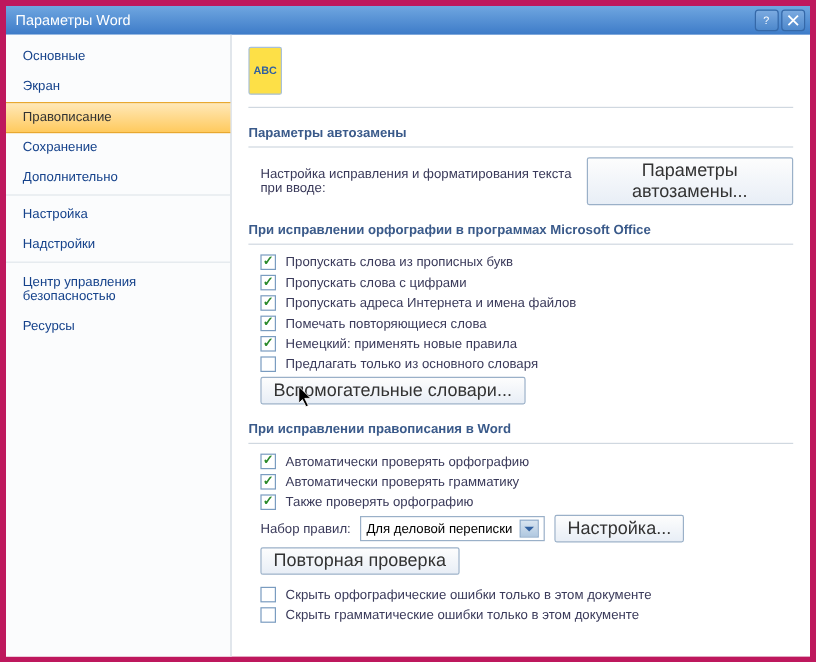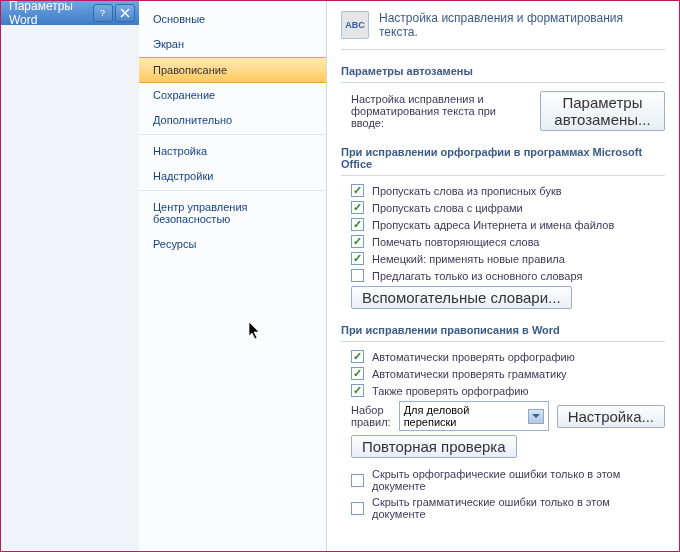--- a/index.html
+++ b/index.html
@@ -1,30 +1,30 @@
 <!DOCTYPE html>
 <html><head>
 <meta charset="utf-8">
 <style>
 * { box-sizing: border-box; margin: 0; padding: 0; }
 body { font-family: Tahoma, sans-serif; font-size: 11px; background: #fff; width: 680px; height: 552px; overflow: hidden; }
-.window { width: 680px; height: 552px; border: 1px solid #be185d; background: #f0f4f9; display: flex; flex-direction: row; }
+.window { width: 680px; height: 552px; border: 5px solid #be185d; background: #f0f4f9; display: flex; flex-direction: column; }
 .titlebar { height: 24px; background: linear-gradient(#6fa6e0, #3d7bc8); display: flex; align-items: center; padding: 0 4px; color: #fff; font-size: 12px; }
 .titlebar-text { flex: 1; padding-left: 4px; }
 .titlebar-btns { display: flex; gap: 2px; }
 .titlebar-btn { width: 20px; height: 18px; background: linear-gradient(#7baae0,#4d88cc); border: 1px solid #3568a8; border-radius: 3px; display: flex; align-items: center; justify-content: center; cursor: pointer; }
 .titlebar-btn svg { width: 10px; height: 10px; }
 .body { flex: 1; display: flex; background: #fff; }
 .sidebar { width: 188px; background: #fbfcfd; border-right: 1px solid #d0d8e0; padding: 6px 0; }
 .side-item { padding: 6px 14px; color: #15428b; cursor: pointer; border-bottom: 1px solid transparent; }
 .side-item.sep { border-bottom: 1px solid #e0e6ec; padding-bottom: 8px; margin-bottom: 4px; }
 .side-item.active { background: linear-gradient(#ffe8b8, #ffca5e); color: #333; border: 1px solid #e8a830; border-left: none; border-right: none; }
 .content { flex: 1; padding: 10px 14px 8px 14px; overflow: auto; }
 .header { display: flex; align-items: center; gap: 10px; padding-bottom: 10px; border-bottom: 1px solid #d0d8e0; margin-bottom: 10px; }
-.header-icon { width: 28px; height: 28px; background: #e5e5e5; border: 1px solid #a8c0d8; display: flex; align-items: center; justify-content: center; font-size: 9px; color: #3060a0; font-weight: bold; border-radius: 2px; }
+.header-icon { width: 28px; height: 40px; background: #fde047; border: 1px solid #a8c0d8; display: flex; align-items: center; justify-content: center; font-size: 9px; color: #3060a0; font-weight: bold; border-radius: 2px; }
 .header-text { color: #3a5a8a; font-size: 12px; }
 .section { margin-bottom: 10px; }
 .section-title { color: #3a5a8a; font-weight: bold; padding: 5px 0; border-bottom: 1px solid #d0d8e0; margin-bottom: 8px; }
 .row { display: flex; align-items: center; gap: 8px; margin: 2px 0 4px 10px; }
 .checkbox { width: 13px; height: 13px; border: 1px solid #7a9cc0; background: #fff; display: inline-flex; align-items: center; justify-content: center; cursor: pointer; flex-shrink: 0; }
 .checkbox.checked::after { content: "✓"; color: #2a8a2a; font-size: 11px; line-height: 1; font-weight: bold; }
 .label { color: #3a3a5a; cursor: default; }
 .btn { padding: 2px 10px; border: 1px solid #9ab0c8; background: linear-gradient(#fdfdfd, #e8eef6); cursor: pointer; color: #333; font-family: inherit; font-size: 15px; min-height: 20px; border-radius: 2px; }
 .select { border: 1px solid #9ab0c8; background: #fff; padding: 2px 4px; display: inline-flex; align-items: center; gap: 6px; cursor: pointer; min-width: 150px; }
 .select-arrow { width: 16px; height: 15px; background: linear-gradient(#d8e4f0,#b0c8e0); border: 1px solid #8aa8c8; display: flex; align-items: center; justify-content: center; margin-left: auto; }
@@ -61,21 +61,20 @@
       <div class="side-item sep">Дополнительно</div>
       <div class="side-item">Настройка</div>
       <div class="side-item sep">Надстройки</div>
       <div class="side-item">Центр управления безопасностью</div>
       <div class="side-item">Ресурсы</div>
     </div>
 
     <div class="content">
       <div class="header">
         <div class="header-icon">ABC</div>
-        <div class="header-text">Настройка исправления и форматирования текста.</div>
       </div>
 
       <div class="section">
         <div class="section-title">Параметры автозамены</div>
         <div class="row">
           <span class="label">Настройка исправления и форматирования текста при вводе:</span>
           <button class="btn">Параметры автозамены...</button>
         </div>
       </div>
 

